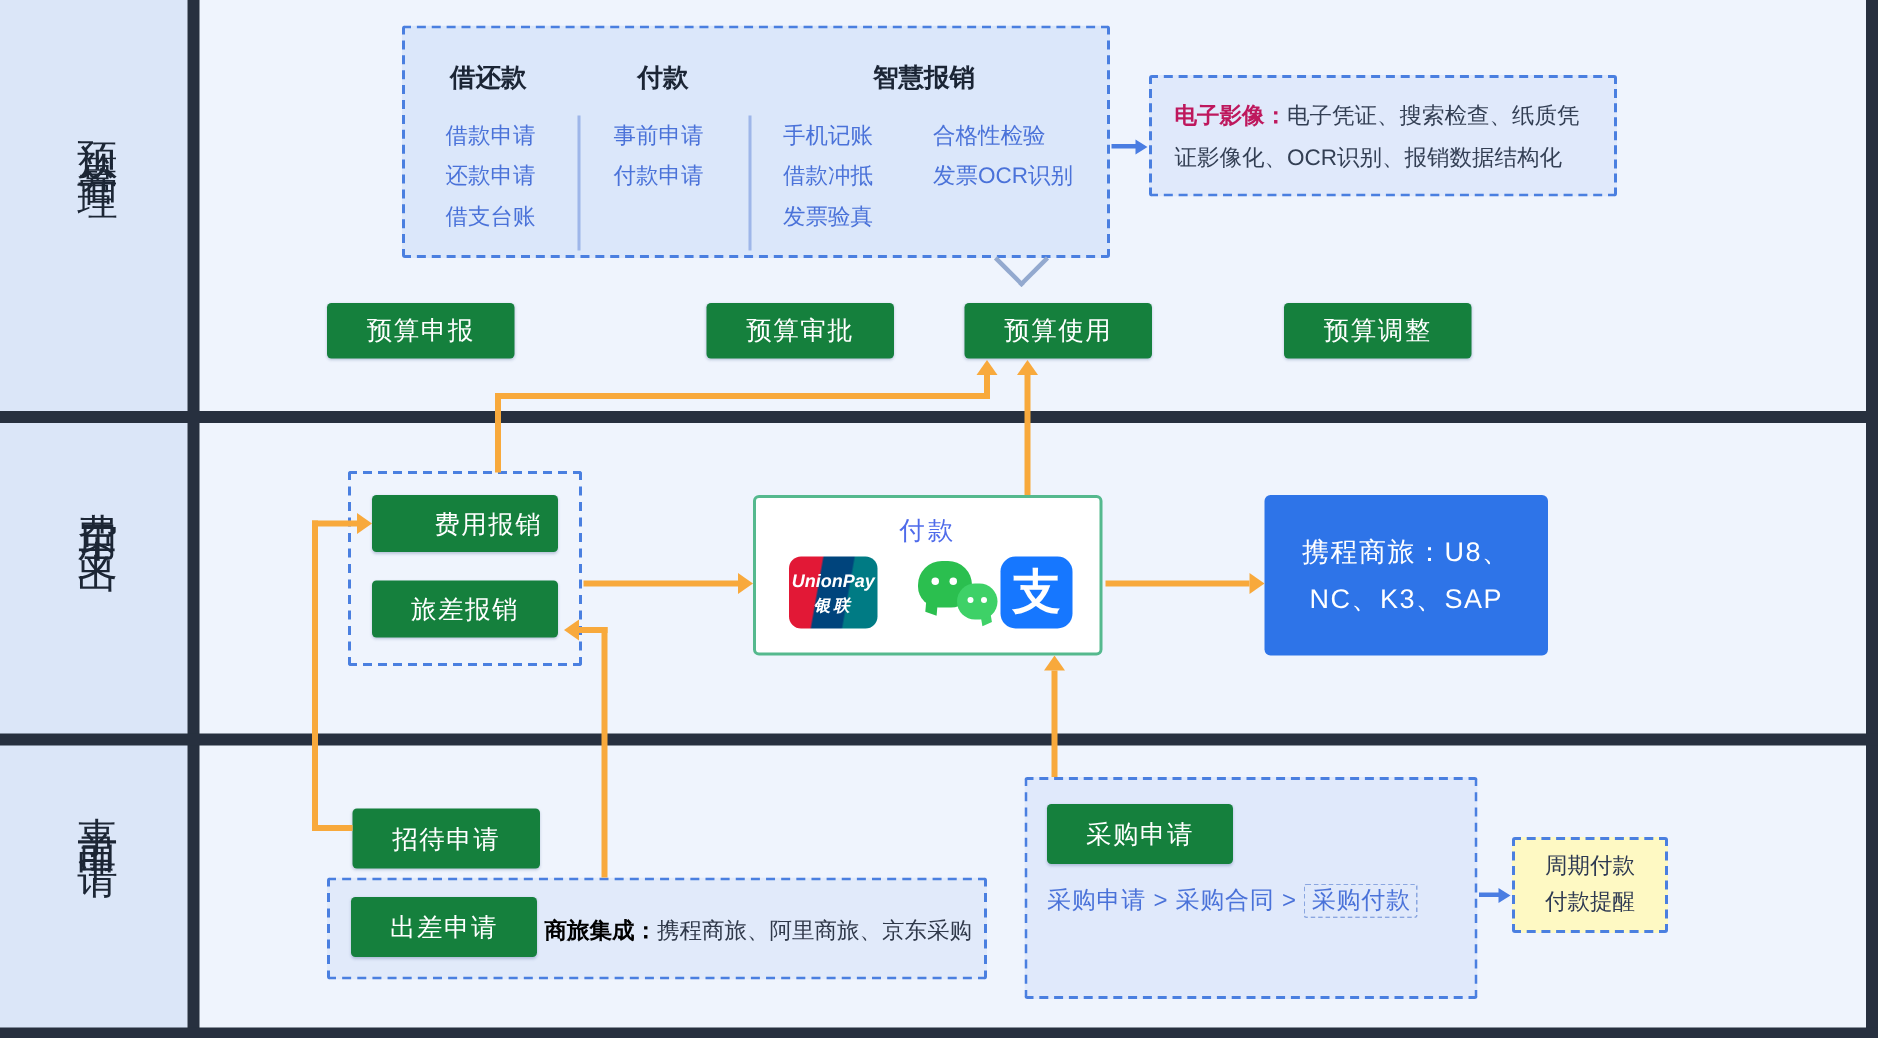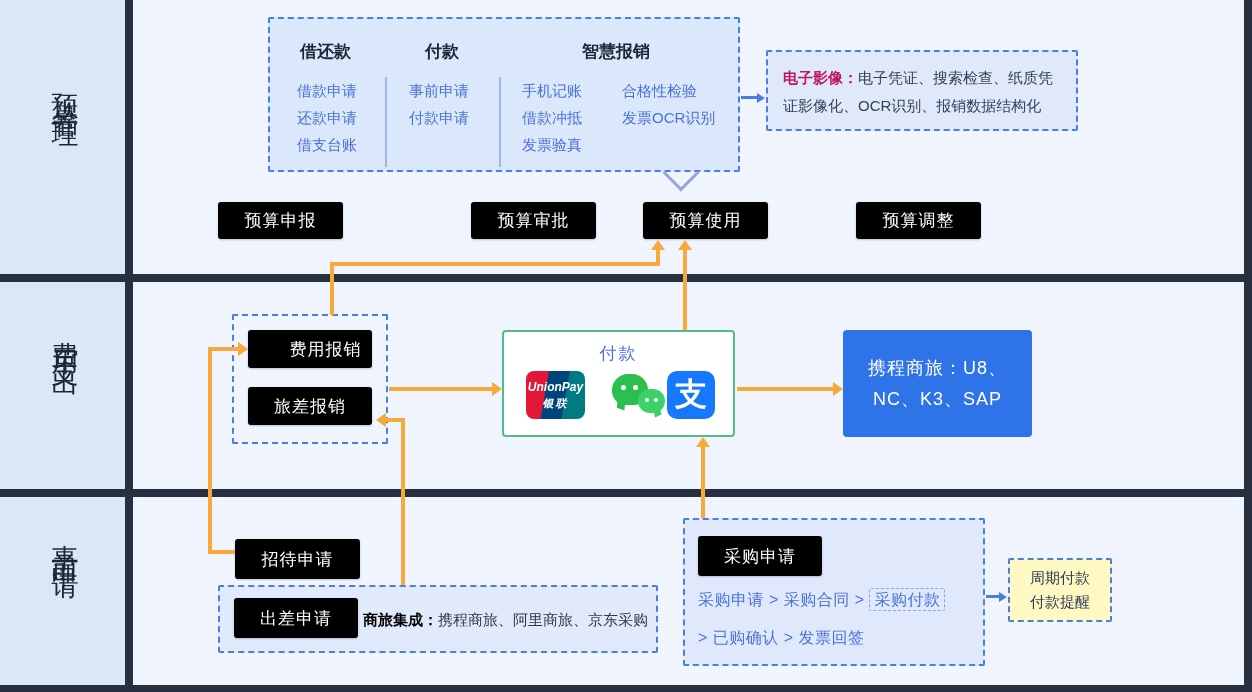--- a/index.html
+++ b/index.html
@@ -19,21 +19,21 @@
   .bar-h3 { left:0; top:685px; width:1252px; height:7px; }
   .side-label {
     position:absolute; left:47px; writing-mode:vertical-rl; text-orientation:upright;
     font-size:27px; letter-spacing:9px; color:#1c2635; font-weight:500; z-index:3;
   }
   .lbl-1 { top:72px; } .lbl-2 { top:320px; } .lbl-3 { top:523px; }
 
   
   .dashed { position:absolute; border:2px dashed #4a7fe0; border-radius:2px; z-index:3; }
   .btn-blue {
-    position:absolute; background:#000000; color:#fff; font-size:17px;
+    position:absolute; background:#15803d; color:#fff; font-size:17px;
     display:flex; align-items:center; justify-content:center;
     border-radius:3px; z-index:4; cursor:pointer; letter-spacing:1px;
     box-shadow:0 1px 2px rgba(30,60,120,.25);
   }
   .oline { position:absolute; background:#f8a93c; z-index:5; }
   .bline { position:absolute; background:#4a7de2; z-index:5; }
   .ah { position:absolute; width:0; height:0; z-index:6; }
   .ah-up    { border-left:7px solid transparent; border-right:7px solid transparent; border-bottom:10px solid #f8a93c; }
   .ah-right { border-top:7px solid transparent; border-bottom:7px solid transparent; border-left:10px solid #f8a93c; }
   .ah-left  { border-top:7px solid transparent; border-bottom:7px solid transparent; border-right:10px solid #f8a93c; }
@@ -175,21 +175,20 @@
   <div class="btn-blue" style="left:234px; top:598px; width:124px; height:40px;">出差申请</div>
   <div class="travel-text">
     <b>商旅集成：</b><span>携程商旅、阿里商旅、京东采购</span>
   </div>
 
   <div class="dashed purchase-box"></div>
   <div class="btn-blue" style="left:698px; top:536px; width:124px; height:40px;">采购申请</div>
   <div class="flow" style="left:698px; top:590px;">
     <span>采购申请 &gt; 采购合同 &gt; </span><span class="hl">采购付款</span>
   </div>
-  <div class="flow" style="left:698px; top:628px;">&gt; 已购确认 &gt; 发票回签</div>
 
   <div class="dashed cycle-box">
     <div>周期付款</div>
     <div>付款提醒</div>
   </div>
 
   <div class="oline" style="left:330px; top:262px; width:4px; height:53px;"></div>
   <div class="oline" style="left:330px; top:262px; width:330px; height:4px;"></div>
   <div class="oline" style="left:656px; top:249px; width:4px; height:15px;"></div>
   <div class="ah ah-up" style="left:651px; top:240px;"></div>

